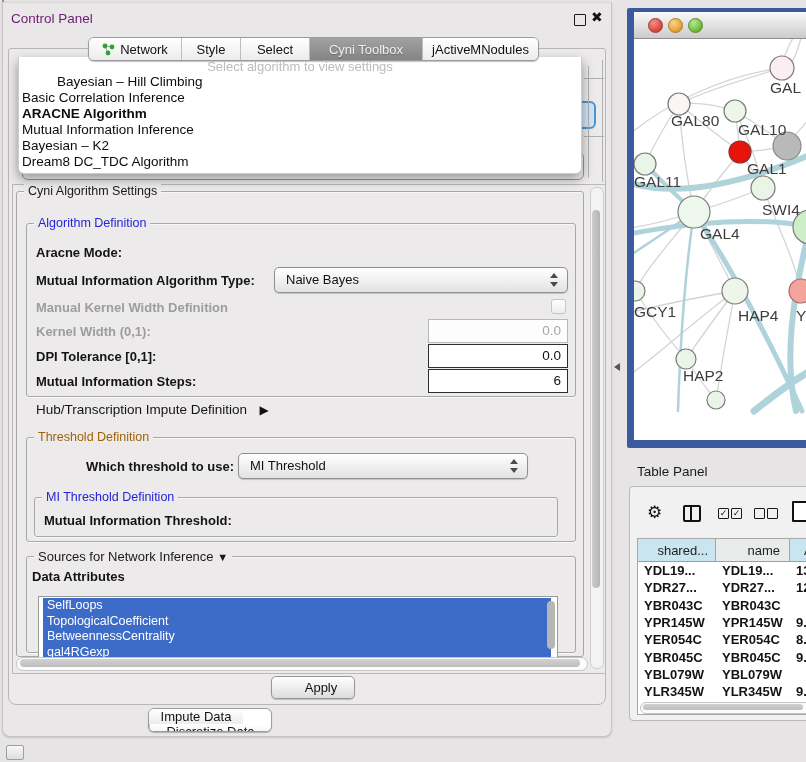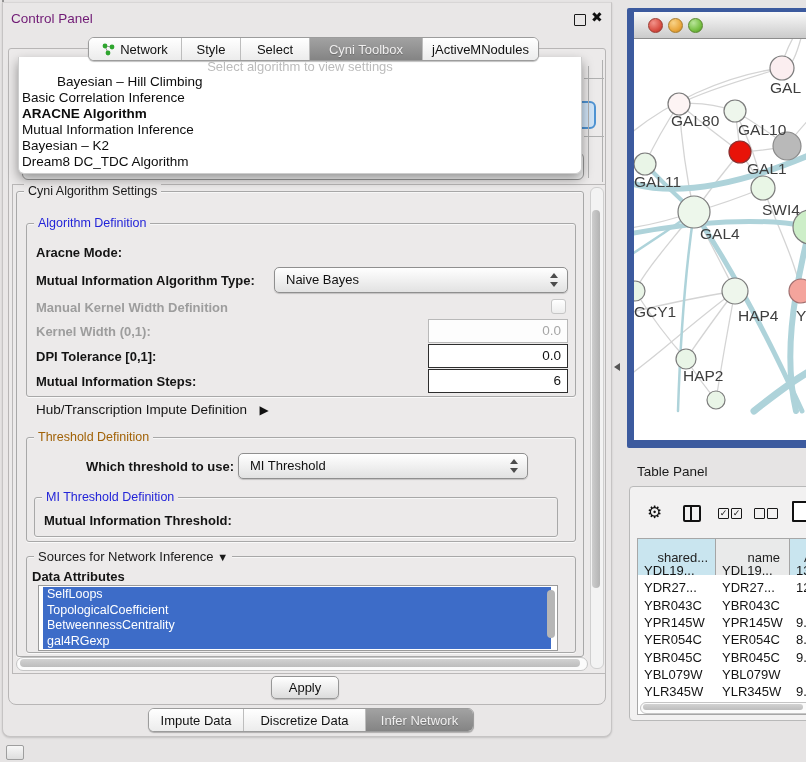--- a/index.html
+++ b/index.html
@@ -49,21 +49,21 @@
   .vsb{position:absolute;width:12px;background:#f3f3f3;border:1px solid #cfcfcf;border-radius:6px;}
   .vsb .th{position:absolute;left:1px;width:8px;background:linear-gradient(90deg,#cdcdcd,#b3b3b3);border-radius:4px;}
   .hsb{position:absolute;height:12px;background:#fbfbfb;border:1px solid #c5c5c5;border-radius:7px;}
   .hsb .th{position:absolute;top:1px;height:8px;background:linear-gradient(#d2d2d2,#bdbdbd);border-radius:4px;}
 
   
   .popup{position:absolute;left:18px;top:57px;width:562px;height:116px;background:#fff;border:1px solid #cdcdcd;border-top:none;border-radius:0 0 6px 6px;box-shadow:0 5px 12px rgba(0,0,0,.4);z-index:40;}
   .popup .ph{position:absolute;left:0;top:2px;width:100%;text-align:center;font-size:13px;color:#bcbcbc;}
   .popup .it{position:absolute;left:3px;font-size:13.5px;color:#0c0c0c;white-space:nowrap;}
 
-  .attr-list{position:absolute;background:#fff;border:1px solid #9a9a9a;overflow:hidden;}
+  .attr-list{position:absolute;background:#fff;border:1px solid #9a9a9a;overflow:hidden;margin-top:11px;}
   .attr{position:absolute;left:4px;width:504px;height:15.6px;line-height:15.6px;background:#3d6cc8;color:#fff;font-size:12.5px;padding-left:4px;white-space:nowrap;}
 
   .btn{position:absolute;display:flex;align-items:center;justify-content:center;font-size:13px;color:#111;background:linear-gradient(#ffffff,#dcdcdc);border:1px solid #979797;border-radius:5px;box-shadow:0 1px 1px rgba(0,0,0,.2);}
 
   
   .net-frame{position:absolute;left:627px;top:8px;width:185px;height:440px;background:#3c5a9e;border-radius:2px;}
   .net-title{position:absolute;left:7px;top:4px;width:178px;height:26px;background:linear-gradient(#f9f9f9,#cbcbcb);border-bottom:1px solid #8d8d8d;}
   .tl{position:absolute;top:6px;width:13px;height:13px;border-radius:50%;}
   .net-canvas{position:absolute;left:7px;top:31px;width:178px;height:401px;background:#fff;overflow:hidden;}
   svg text{font-family:"Liberation Sans","DejaVu Sans",sans-serif;font-size:15.5px;fill:#3e3e3e;}
@@ -71,24 +71,24 @@
   
   .tp-title{position:absolute;left:637px;top:464px;font-size:13.5px;color:#1a1a1a;}
   .tp{position:absolute;left:629px;top:486px;width:183px;height:233px;background:#f2f1f1;border:1px solid #b9b9b9;border-radius:4px;}
   .gear{position:absolute;font-size:17px;color:#111;line-height:17px;}
   .colicon{position:absolute;width:14px;height:13px;border:2px solid #111;border-radius:2px;}
   .colicon:before{content:"";position:absolute;left:5px;top:0;width:2px;height:13px;background:#111;}
   .mcb{position:absolute;width:9px;height:9px;border:1.6px solid #191919;border-radius:1px;font-size:9px;line-height:9px;text-align:center;color:#111;font-weight:bold;}
   .docicon{position:absolute;width:13px;height:17px;border:2px solid #111;border-radius:1px;background:#fff;}
   .tbl{position:absolute;left:7px;top:51px;width:178px;height:175px;background:#fff;border:1px solid #a7a7a7;}
   .thdr{position:absolute;left:0;top:0;width:100%;height:22px;display:flex;border-bottom:1px solid #9f9f9f;}
-  .thc{height:36px;display:flex;align-items:center;font-size:13px;color:#222;border-right:1px solid #a5a5a5;box-sizing:border-box;}
+  .thc{height:22px;display:flex;align-items:center;font-size:13px;color:#222;border-right:1px solid #a5a5a5;box-sizing:border-box;}
   .rows{position:absolute;left:0;top:23px;width:100%;height:138px;overflow:hidden;}
   .trow{display:flex;height:17.3px;align-items:center;font-size:13px;color:#141414;}
-  .tc{white-space:nowrap;overflow:hidden;}
+  .tc{white-space:nowrap;overflow:hidden;font-weight:bold;}
 
   .mini-btn{position:absolute;left:6px;top:745px;width:16px;height:13px;border:1px solid #9e9e9e;background:linear-gradient(#f7f7f7,#dedede);border-radius:2px;}
   .div-arrow{position:absolute;left:614px;top:363px;width:0;height:0;border-top:4px solid transparent;border-bottom:4px solid transparent;border-right:6px solid #555;}
 </style>
 </head>
 <body>
 
 <div id="root">
 
   <div class="abs" style="left:2px;top:0;width:2px;height:7px;background:#949494;"></div>
@@ -205,25 +205,25 @@
     <div style="position:absolute;right:2px;top:4px;width:8px;height:48px;background:#b6b6b6;border-radius:4px;"></div>
   </div>
 
   <div class="vsb" style="left:590px;top:187px;height:480px;">
     <div class="th" style="top:22px;height:378px;"></div>
   </div>
   <div class="hsb" style="left:16px;top:657px;width:570px;">
     <div class="th" style="left:3px;width:560px;"></div>
   </div>
 
-  <div class="btn" style="left:271px;top:676px;width:66px;height:21px;">
+  <div class="btn" style="left:271px;top:676px;width:66px;height:21px;padding-left:16px;">
     <span>Apply</span>
   </div>
 
-  <div class="seg" style="left:148px;top:708px;">
+  <div class="seg" style="left:148px;top:708px;flex-direction:column;">
     <div class="s" style="width:94px;">
         <span>Impute Data</span>
       </div>
     <div class="s" style="width:121px;">
         <span>Discretize Data</span>
       </div>
     <div class="s sel" style="width:107px;">
         <span>Infer Network</span>
       </div>
   </div>

